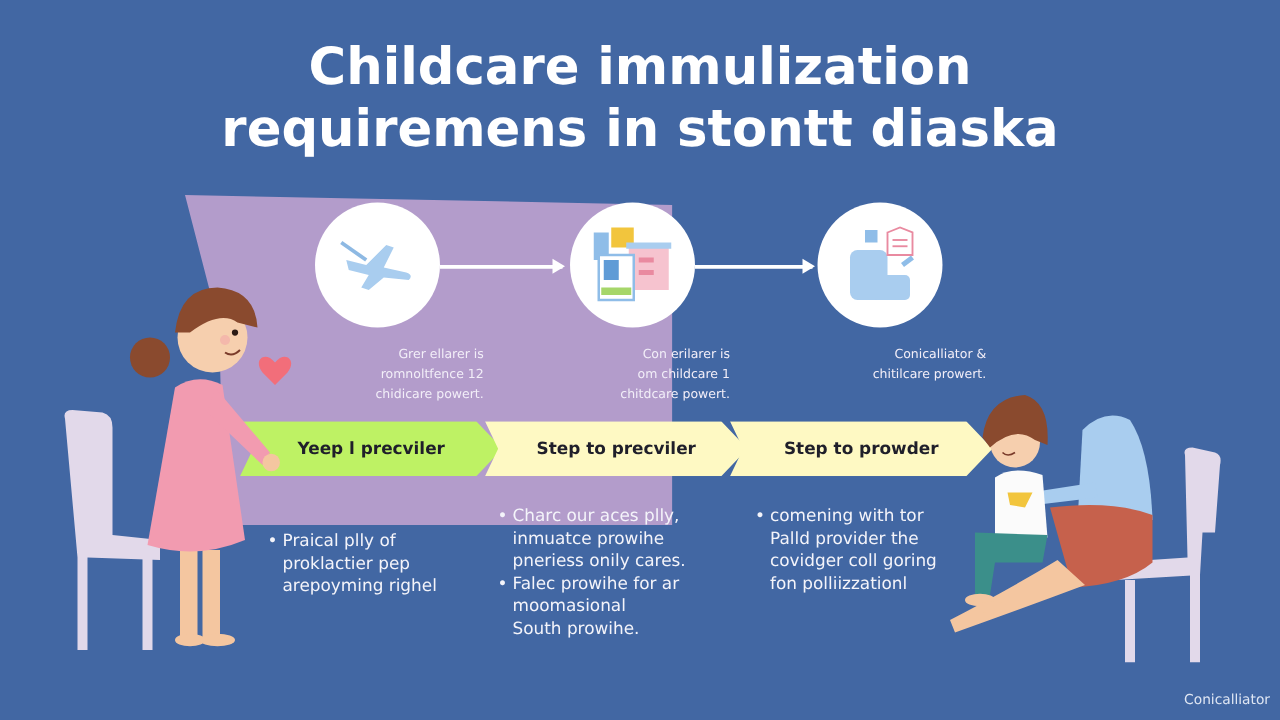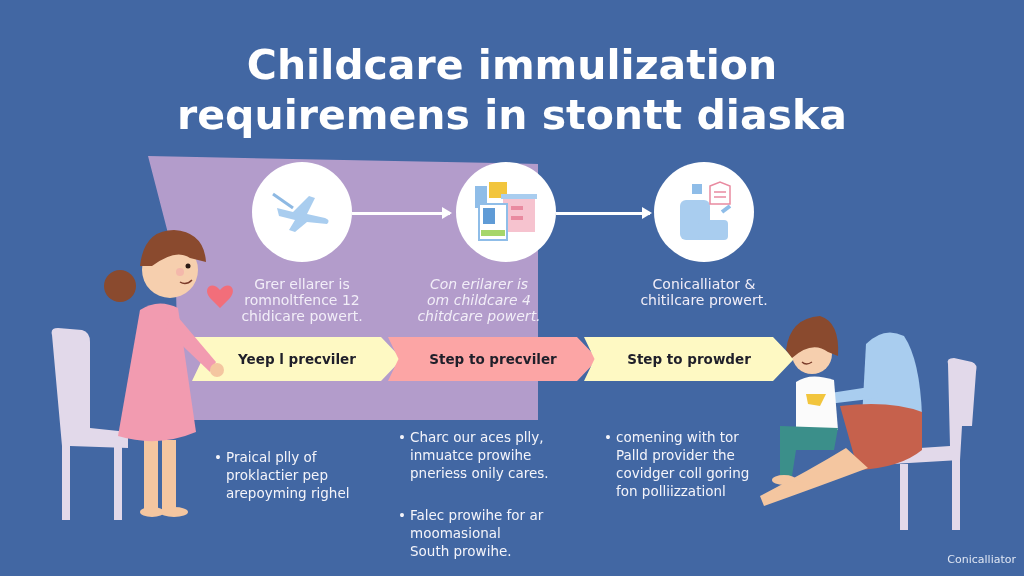--- a/index.html
+++ b/index.html
@@ -3,51 +3,51 @@
 <meta charset="utf-8">
 <style>
   html, body { margin:0; padding:0; }
   body {
     width:1024px; height:576px; overflow:hidden; position:relative;
     background:#4267a3;
     font-family:"DejaVu Sans", "Liberation Sans", sans-serif;
     color:#fff;
   }
   .title {
-    position:absolute; left:0; top:40px; width:1024px; text-align:center;
+    position:absolute; left:0; top:28px; width:1024px; text-align:center;
     font-weight:bold; font-size:41px; line-height:50px; color:#fff;
   }
   .purple-panel {
     position:absolute; left:148px; top:156px; width:390px; height:264px;
     background:#b39ccb;
     clip-path:polygon(0 0, 100% 3%, 100% 100%, 8% 100%, 7% 40%);
   }
   .circle {
     position:absolute; width:100px; height:100px; border-radius:50%;
     background:#fff; display:flex; align-items:center; justify-content:center;
   }
   .arrow {
     position:absolute; height:3px; background:#fff;
   }
   .arrow::after {
     content:""; position:absolute; right:-2px; top:-5px;
     border-left:10px solid #fff; border-top:6px solid transparent; border-bottom:6px solid transparent;
   }
   .desc {
-    position:absolute; width:170px; text-align:center; font-size:14px; line-height:16px; color:#f2eef8;
+    position:absolute; width:170px; text-align:right; font-size:10px; line-height:16px; color:#f2eef8;
   }
   .chevron {
     position:absolute; top:337px; height:44px; display:flex; align-items:center; justify-content:center;
     font-weight:bold; font-size:13.5px; color:#1f1f2a;
     clip-path:polygon(0 0, 90% 0, 100% 50%, 90% 100%, 0 100%, 5% 50%);
   }
   .bullets {
     position:absolute; font-size:13.5px; line-height:18px; color:#f4f4fa;
   }
-  .bullets .b { position:relative; padding-left:12px;margin-top:24px; }
+  .bullets .b { position:relative; padding-left:12px; }
   .bullets .b::before { content:"•"; position:absolute; left:0; top:0; }
   .footer { position:absolute; right:8px; bottom:10px; font-size:11px; color:#dfe6f3; }
   svg { display:block; }
 </style>
 </head>
 <body>
 
 <div class="title">
   <div>Childcare immulization</div>
   <div>requiremens in stontt diaska</div>
@@ -94,34 +94,34 @@
       <line x1="50" y1="32" x2="58" y2="26" stroke="#8fbde8" stroke-width="4"></line>
     </svg>
   </span>
 </div>
 
 <div class="desc" style="left:217px;top:276px;">
   <div>Grer ellarer is</div>
   <div>romnoltfence 12</div>
   <div>chidicare powert.</div>
 </div>
-<div class="desc" style="left:394px;top:276px;font-style:italic;">
+<div class="desc" style="left:414px;top:276px;">
   <div>Con erilarer is</div>
-  <div>om childcare 4</div>
+  <div>om childcare 1</div>
   <div>chitdcare powert.</div>
 </div>
 <div class="desc" style="left:619px;top:276px;">
   <div>Conicalliator &amp;</div>
   <div>chitilcare prowert.</div>
 </div>
 
-<div class="chevron" style="left:192px;width:210px;background:#fef9c3;">
+<div class="chevron" style="left:192px;width:210px;background:#bef264;">
   <span>Yeep l precviler</span>
 </div>
-<div class="chevron" style="left:388px;width:210px;background:#fca5a5;">
+<div class="chevron" style="left:388px;width:210px;background:#fef9c3;">
   <span>Step to precviler</span>
 </div>
 <div class="chevron" style="left:584px;width:210px;background:#fef9c3;">
   <span>Step to prowder</span>
 </div>
 
 <div class="bullets" style="left:214px;top:424px;">
   <div class="b">
     <div>Praical plly of</div>
     <div>proklactier pep</div>

